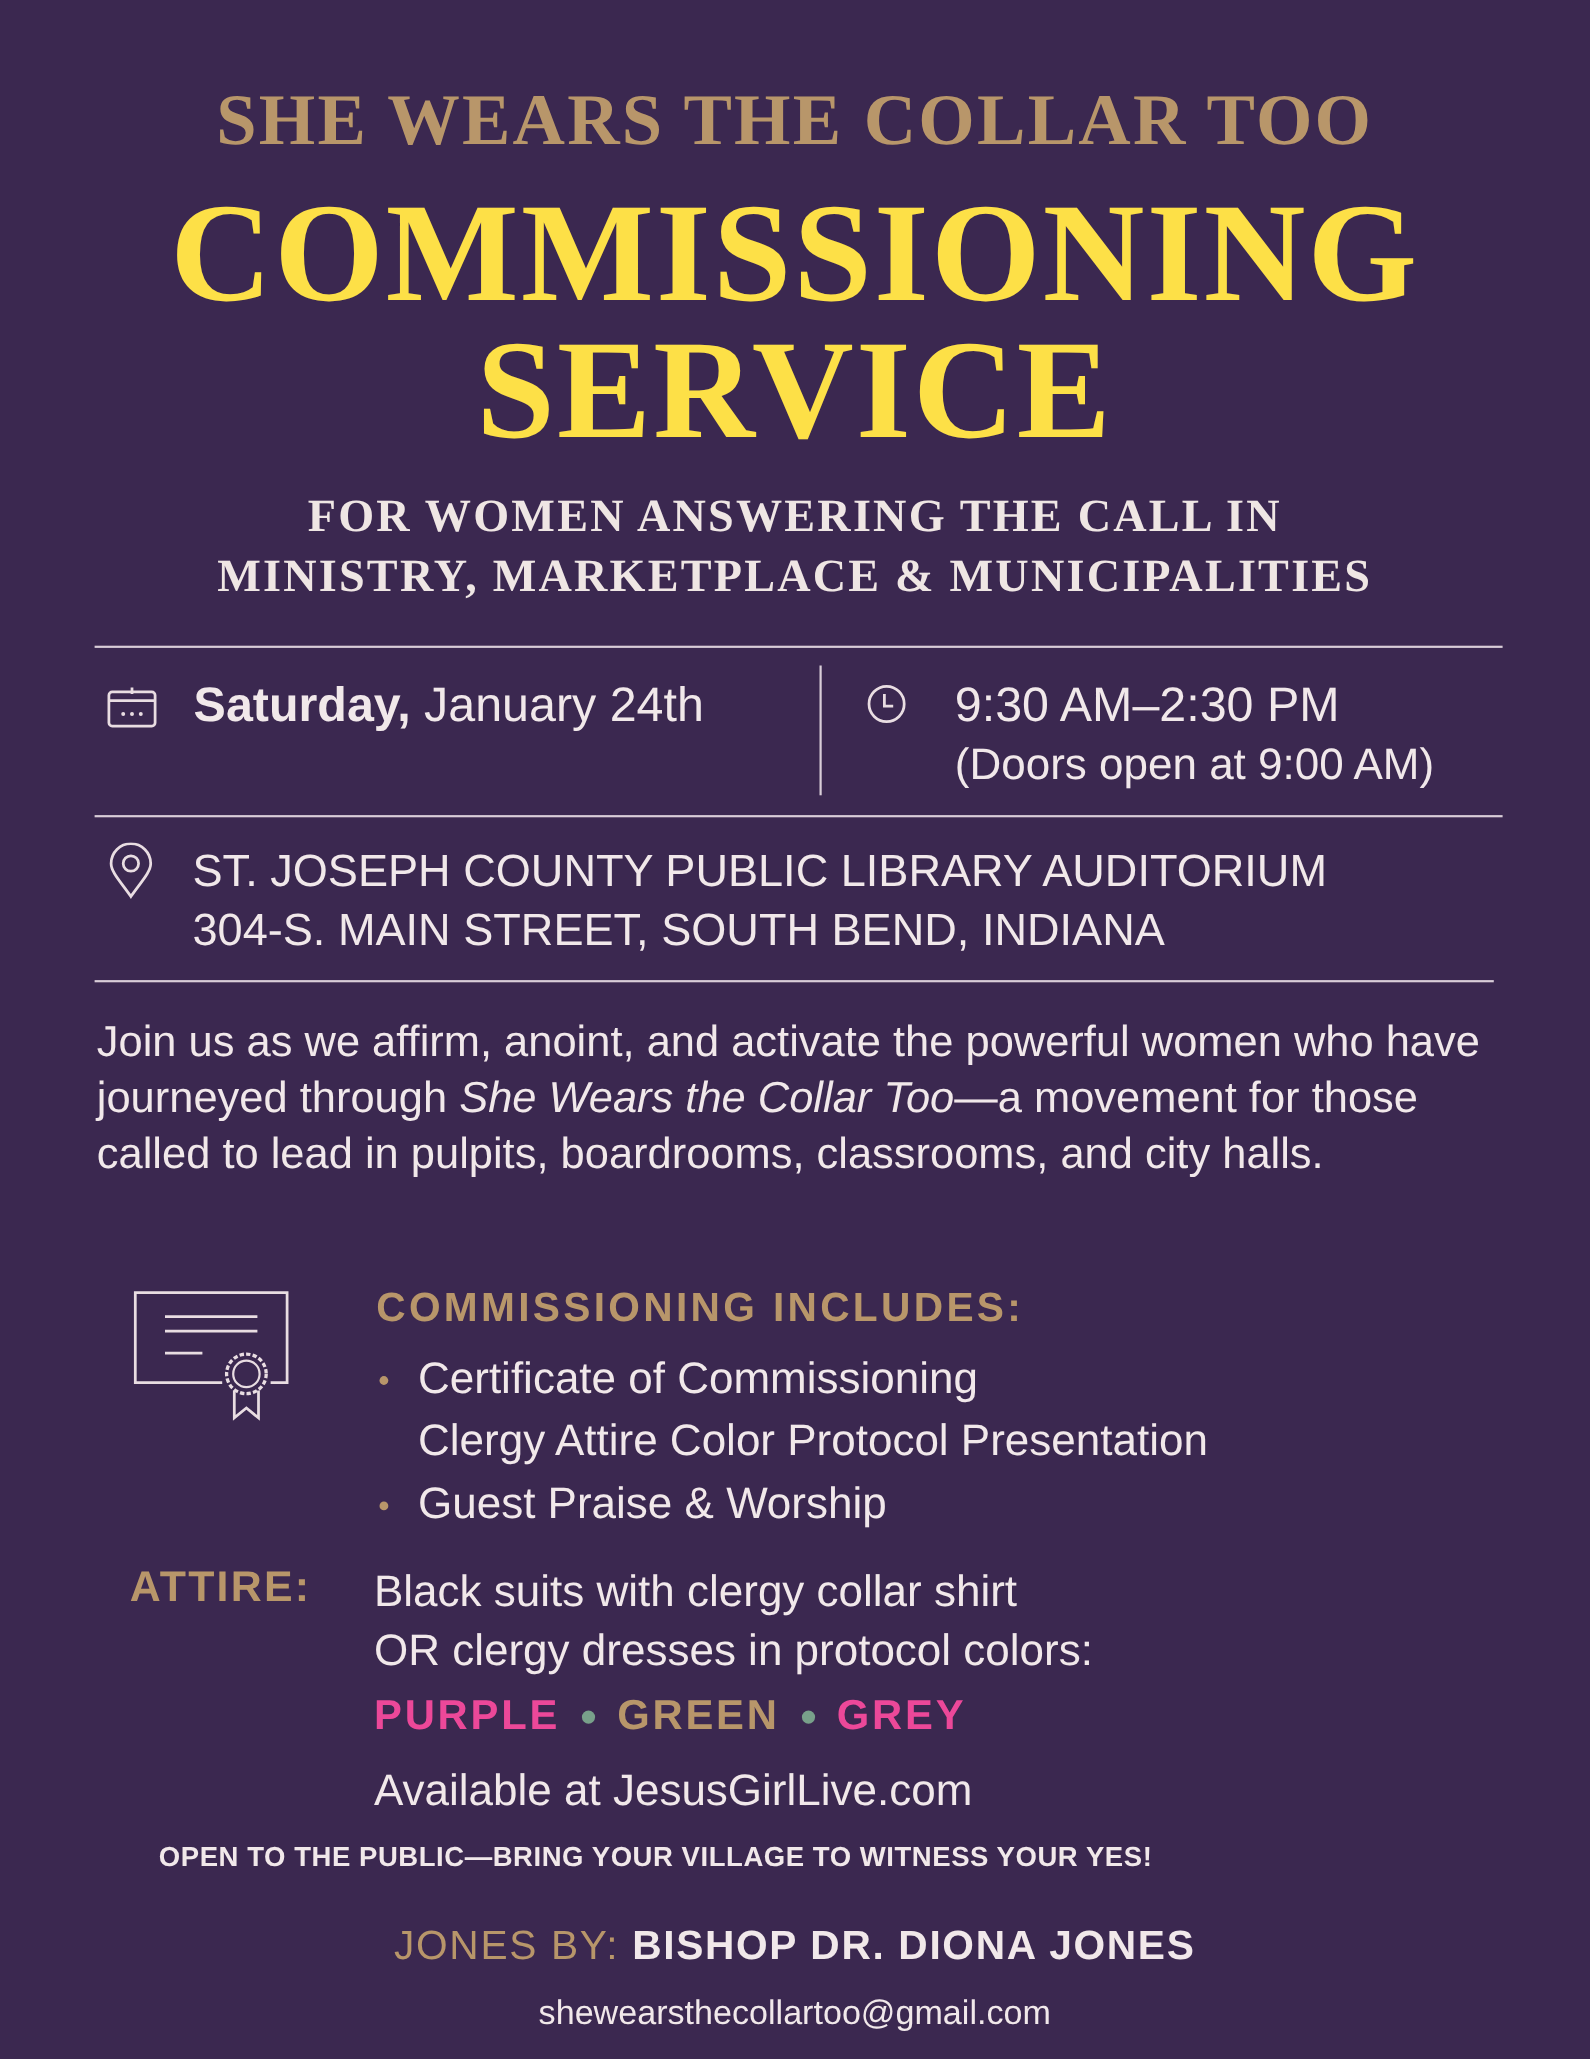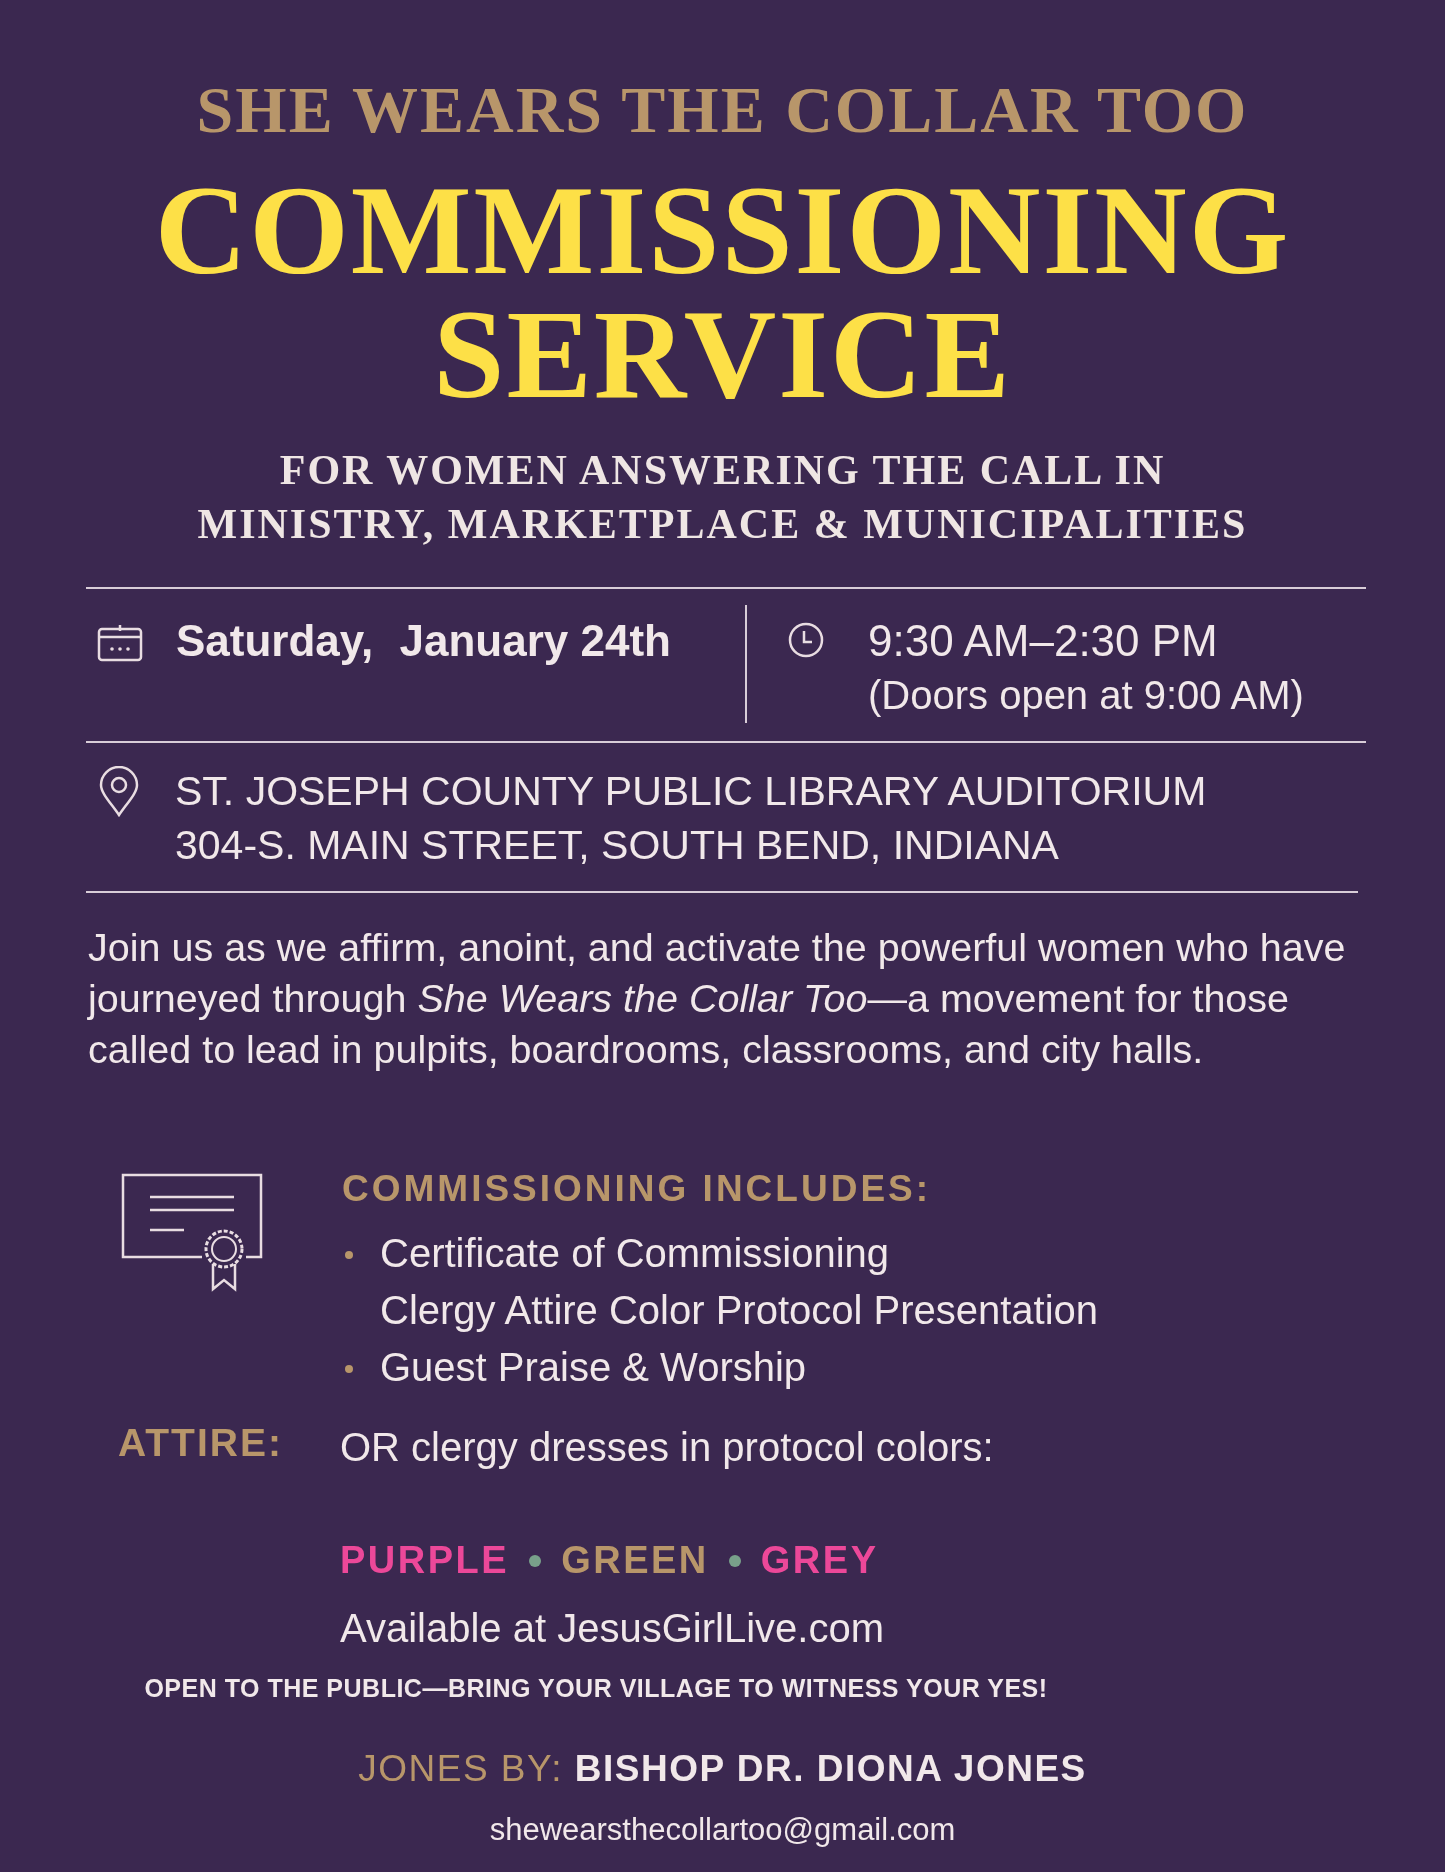--- a/index.html
+++ b/index.html
@@ -102,21 +102,21 @@
     <rect x="2" y="5" width="42" height="31" rx="3" fill="none" stroke="#e9dde2" stroke-width="2.5"></rect>
     <line x1="2" y1="13" x2="44" y2="13" stroke="#e9dde2" stroke-width="2.5"></line>
     <line x1="23" y1="1" x2="23" y2="7" stroke="#e9dde2" stroke-width="2.5"></line>
     <circle cx="15" cy="25" r="1.8" fill="#e9dde2"></circle>
     <circle cx="23" cy="25" r="1.8" fill="#e9dde2"></circle>
     <circle cx="31" cy="25" r="1.8" fill="#e9dde2"></circle>
   </svg>
 </div>
 <div class="abs row-text" style="left:176px; top:614px;">
   <span style="font-weight:bold;">Saturday,</span>
-  <span style="margin-left:14px;font-weight:bold;">January 24th</span>
+  <span style="">January 24th</span>
 </div>
 
 <div class="abs vrule" style="left:745px; top:605px; height:118px;"></div>
 
 <div class="abs" style="left:787px; top:621px; width:38px; height:38px;">
   <svg width="38" height="38" viewBox="0 0 38 38">
     <circle cx="19" cy="19" r="16" fill="none" stroke="#e9dde2" stroke-width="2.5"></circle>
     <polyline points="17,10 17,21 25,21" fill="none" stroke="#e9dde2" stroke-width="2.5"></polyline>
   </svg>
 </div>
@@ -167,20 +167,21 @@
     <span>Clergy Attire Color Protocol Presentation</span>
   </div>
   <div class="inc-item">
     <span class="bullet"></span>
     <span>Guest Praise &amp; Worship</span>
   </div>
 </div>
 
 <div class="abs attire-label">ATTIRE:</div>
 <div class="abs attire-lines">
+  <div>Black suits with clergy collar shirt</div>
   <div>OR clergy dresses in protocol colors:</div>
 </div>
 <div class="abs colors-line">
   <span class="cream">PURPLE</span>
   <span class="dot-green"></span>
   <span class="gold">GREEN</span>
   <span class="dot-green"></span>
   <span class="cream">GREY</span>
 </div>
 <div class="abs avail">Available at JesusGirlLive.com</div>

